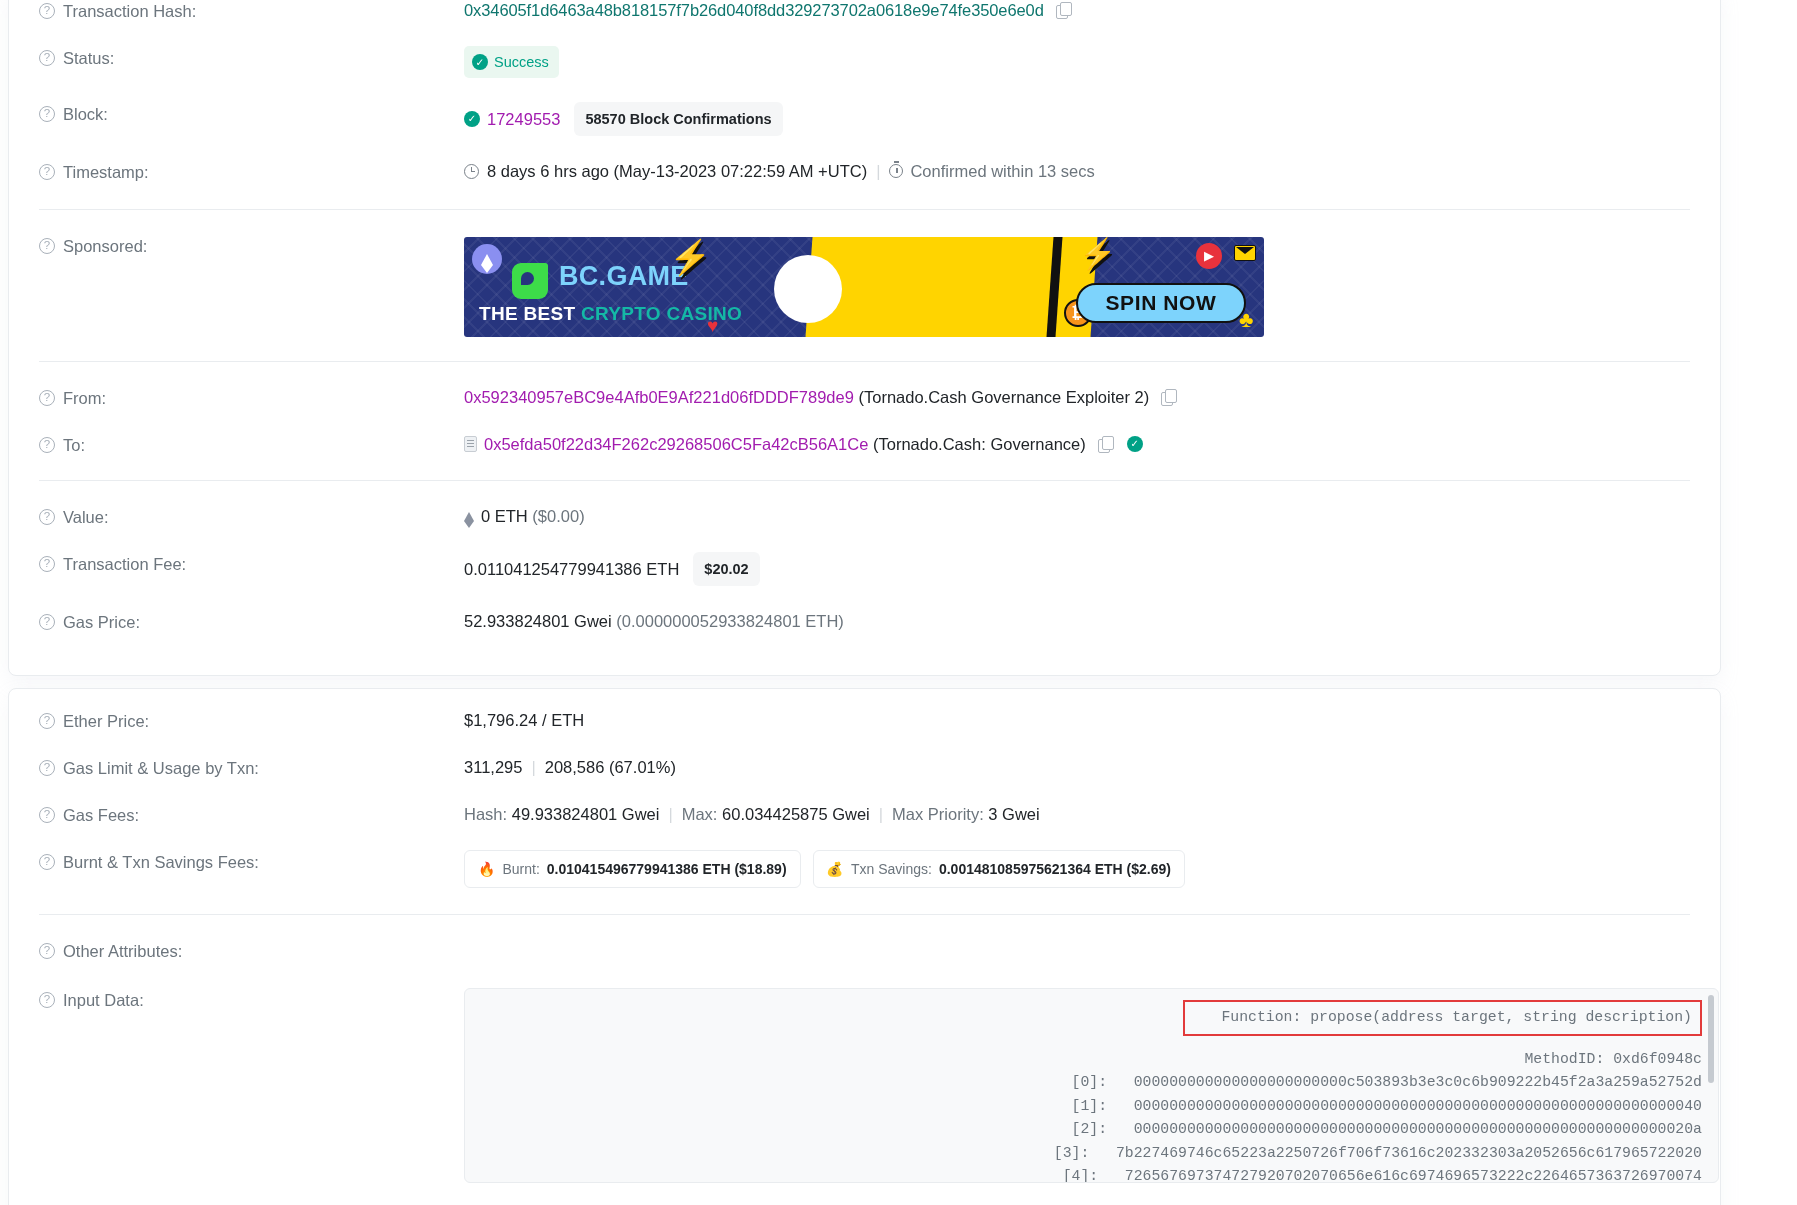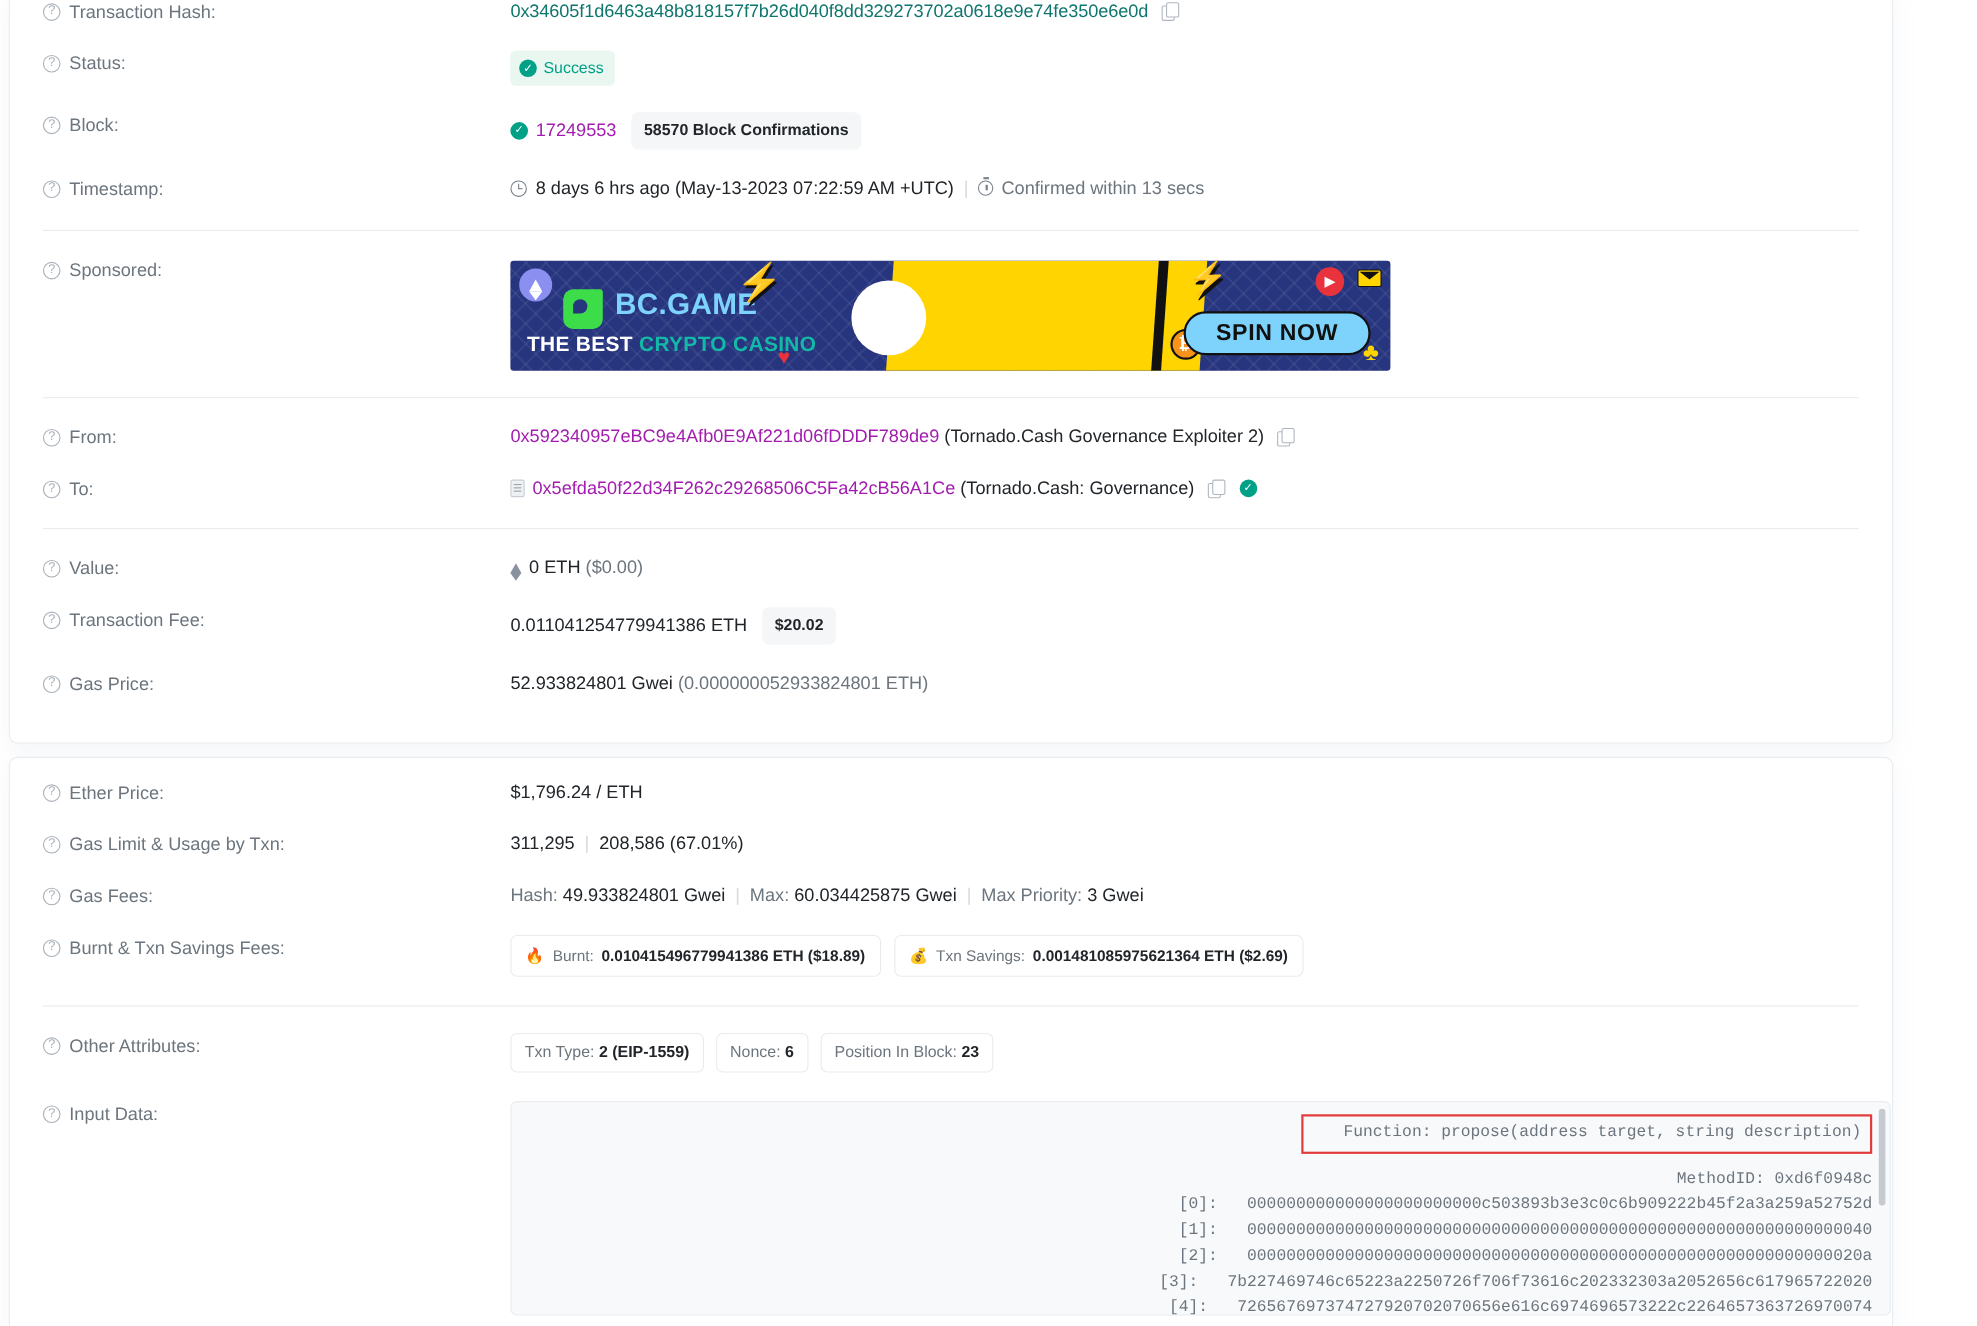--- a/index.html
+++ b/index.html
@@ -652,34 +652,20 @@
       </div>
     </div>
 
     <div class="hr" style="margin-top:14px;"></div>
 
     <div class="row" style="padding-top:18px;">
       <div class="label">
         <span class="qmark">?</span>
         <span>Other Attributes:</span>
       </div>
-      <div class="value">
-        <span class="chip-outline">
-          <span>Txn Type:</span>
-          <b>2 (EIP-1559)</b>
-        </span>
-        <span class="chip-outline">
-          <span>Nonce:</span>
-          <b>6</b>
-        </span>
-        <span class="chip-outline">
-          <span>Position In Block:</span>
-          <b>23</b>
-        </span>
-      </div>
     </div>
 
     <div class="row" style="padding-top:14px;">
       <div class="label">
         <span class="qmark">?</span>
         <span>Input Data:</span>
       </div>
       <div class="value">
         <div class="input-box">
           <div class="fn-highlight">Function: propose(address target, string description)</div>

